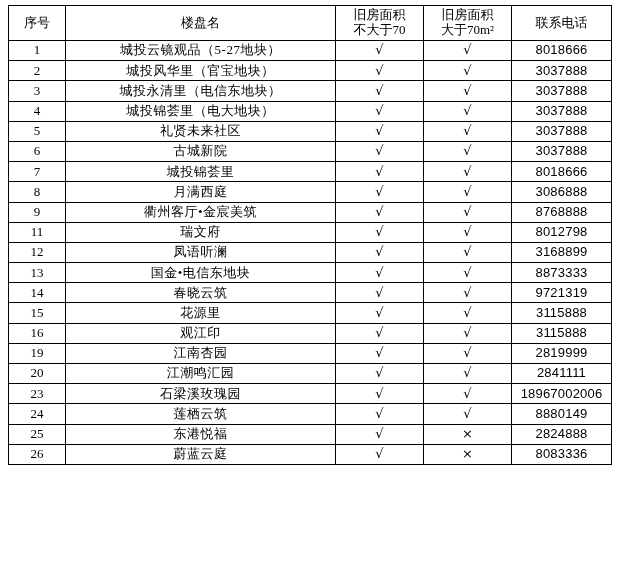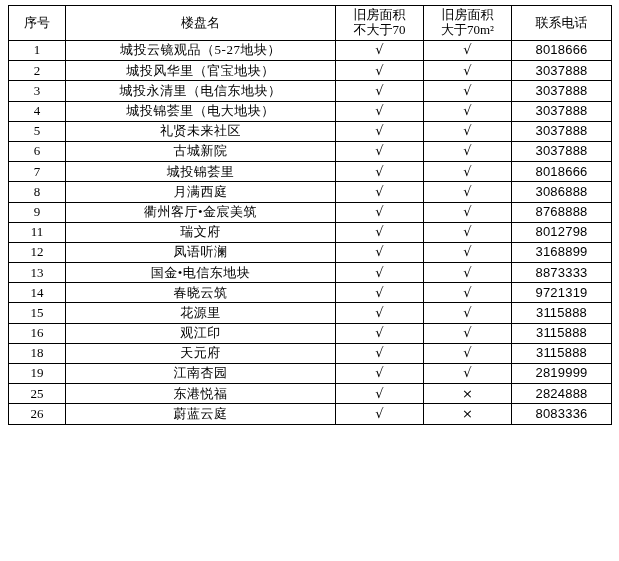--- a/index.html
+++ b/index.html
@@ -195,32 +195,46 @@
           <td class="tel-cell">3115888</td>
         </tr>
         <tr>
           <td class="idx-cell">16</td>
           <td class="name-cell">观江印</td>
           <td class="mark">√</td>
           <td class="mark">√</td>
           <td class="tel-cell">3115888</td>
         </tr>
         <tr>
-          <td class="idx-cell">18</td>
-          <td class="name-cell">天元府</td>
-          <td class="mark">√</td>
-          <td class="mark">√</td>
-          <td class="tel-cell">3115888</td>
-        </tr>
-        <tr>
           <td class="idx-cell">19</td>
           <td class="name-cell">江南杏园</td>
           <td class="mark">√</td>
           <td class="mark">√</td>
           <td class="tel-cell">2819999</td>
+        </tr>
+        <tr>
+          <td class="idx-cell">20</td>
+          <td class="name-cell">江潮鸣汇园</td>
+          <td class="mark">√</td>
+          <td class="mark">√</td>
+          <td class="tel-cell">2841111</td>
+        </tr>
+        <tr>
+          <td class="idx-cell">23</td>
+          <td class="name-cell">石梁溪玫瑰园</td>
+          <td class="mark">√</td>
+          <td class="mark">√</td>
+          <td class="tel-cell">18967002006</td>
+        </tr>
+        <tr>
+          <td class="idx-cell">24</td>
+          <td class="name-cell">莲栖云筑</td>
+          <td class="mark">√</td>
+          <td class="mark">√</td>
+          <td class="tel-cell">8880149</td>
         </tr>
         <tr>
           <td class="idx-cell">25</td>
           <td class="name-cell">东港悦福</td>
           <td class="mark">√</td>
           <td class="mark">×</td>
           <td class="tel-cell">2824888</td>
         </tr>
         <tr>
           <td class="idx-cell">26</td>

